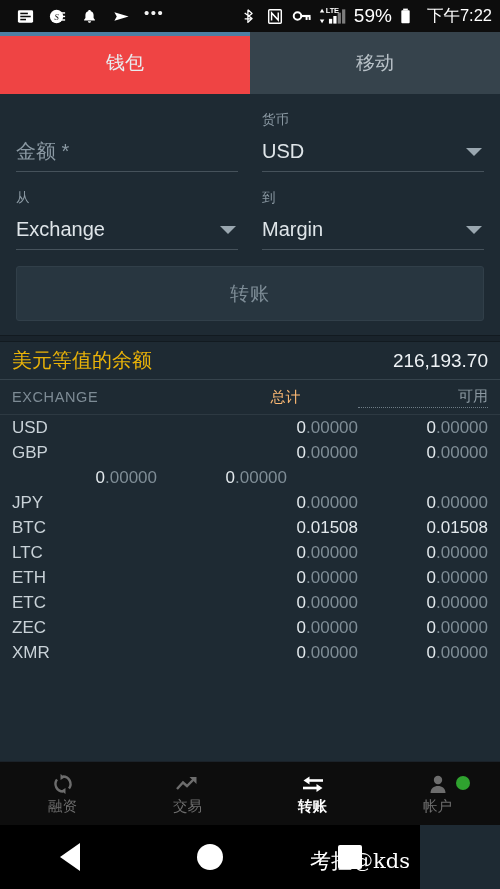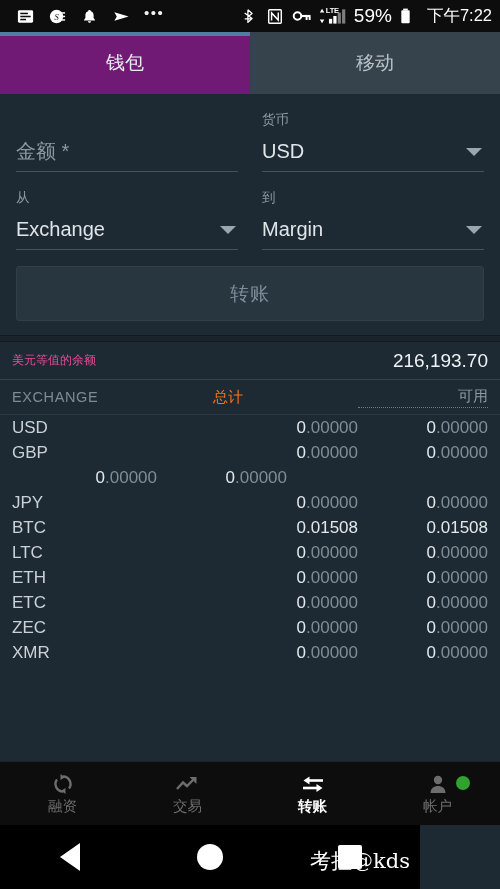--- a/index.html
+++ b/index.html
@@ -25,21 +25,21 @@
              transform:translateY(-4px); }
   .sb-pct { font-size:19px; letter-spacing:0px; }
   .sb-time { font-size:16.5px; margin-left:2px; }
   .lte-wrap { position:relative; display:flex; align-items:flex-end; gap:0px; }
   .lte-txt { position:absolute; top:-1px; left:8px; font-size:7.5px; font-weight:bold; letter-spacing:-.2px;}
 
   
   .tabs { display:flex; height:62px; position:relative; }
   .tab { flex:1; display:flex; align-items:center; justify-content:center;
          font-size:19px; position:relative; }
-  .tab.active { background:#701a75; color:#e8ecef; }
+  .tab.active { background:#ef4444; color:#e8ecef; }
   .tab.inactive { background:#36434c; color:#b9c2c8; }
   .tab-indicator { position:absolute; top:0; left:0; width:50%; height:4px; background:#4e7fa3; }
 
   
   .form { background:#1e2a33; padding:0 16px; }
   .row2 { display:flex; gap:24px; }
   .field { flex:1; position:relative; padding-top:16px; }
   .flabel { font-size:13.5px; color:#8b99a3; height:20px; line-height:20px; }
   .fvalue { font-size:20px; color:#dfe5e9; height:42px; line-height:42px;
             border-bottom:1px solid #46525b; padding-right:30px; white-space:nowrap; overflow:hidden;}
@@ -56,29 +56,29 @@
     color:#7e8d97; font-size:19px; letter-spacing:1px;
   }
   .gap-strip { height:14px; background:#1e2a33; }
   .divider-band { height:7px; background:#19232b; border-top:1px solid #121a20; border-bottom:1px solid #121a20;}
 
   
   .balance-row {
     height:38px; display:flex; align-items:center; justify-content:space-between;
     padding:0 12px; background:#1e2a33; border-bottom:1px solid #36434c;
   }
-  .balance-label { font-size:12px; color:#ec4899; }
+  .balance-label { font-size:20px; color:#eab308; }
   .balance-value { font-size:19px; color:#eef2f5; }
 
   .col-head {
     height:35px; display:flex; align-items:center; padding:0 12px; background:#1e2a33;
     border-bottom:1px solid #2d3942;
   }
   .col-head .c1 { flex:1; font-size:14.5px; color:#7d8b95; letter-spacing:.6px; }
-  .col-head .c2 { width:145px; text-align:left; font-size:15px; color:#f97316; }
+  .col-head .c2 { width:145px; text-align:center; font-size:15px; color:#fdba74; }
   .col-head .c3 { width:130px; text-align:right; font-size:15px; color:#8d9aa3;
                   border-bottom:1.5px dotted #6e7c86; padding-bottom:1px; }
 
   
   .tbl { background:#1e2a33; height:256px; overflow:hidden; }
   .trow { display:flex; align-items:center; height:25px; padding:0 12px; }
   .trow .c1 { flex:1; font-size:17px; color:#c9d2d8; }
   .trow .c2 { width:145px; text-align:right; font-size:17px; }
   .trow .c3 { width:130px; text-align:right; font-size:17px; }
   .num-int { color:#e2e8ec; }

